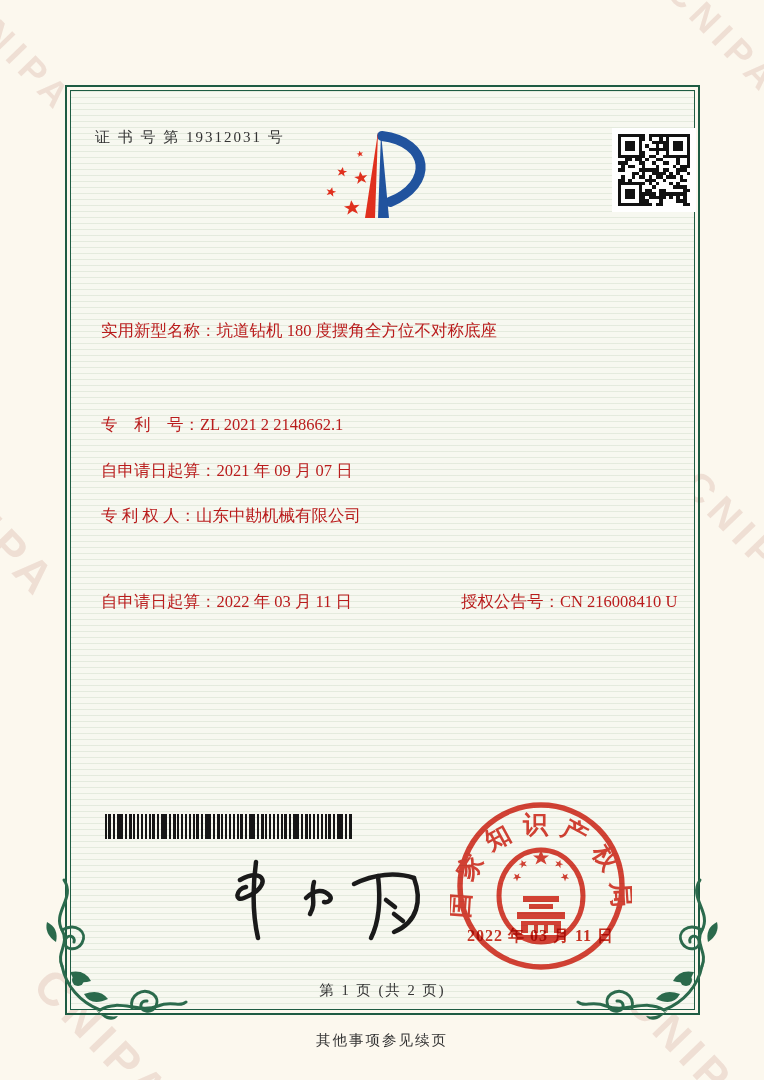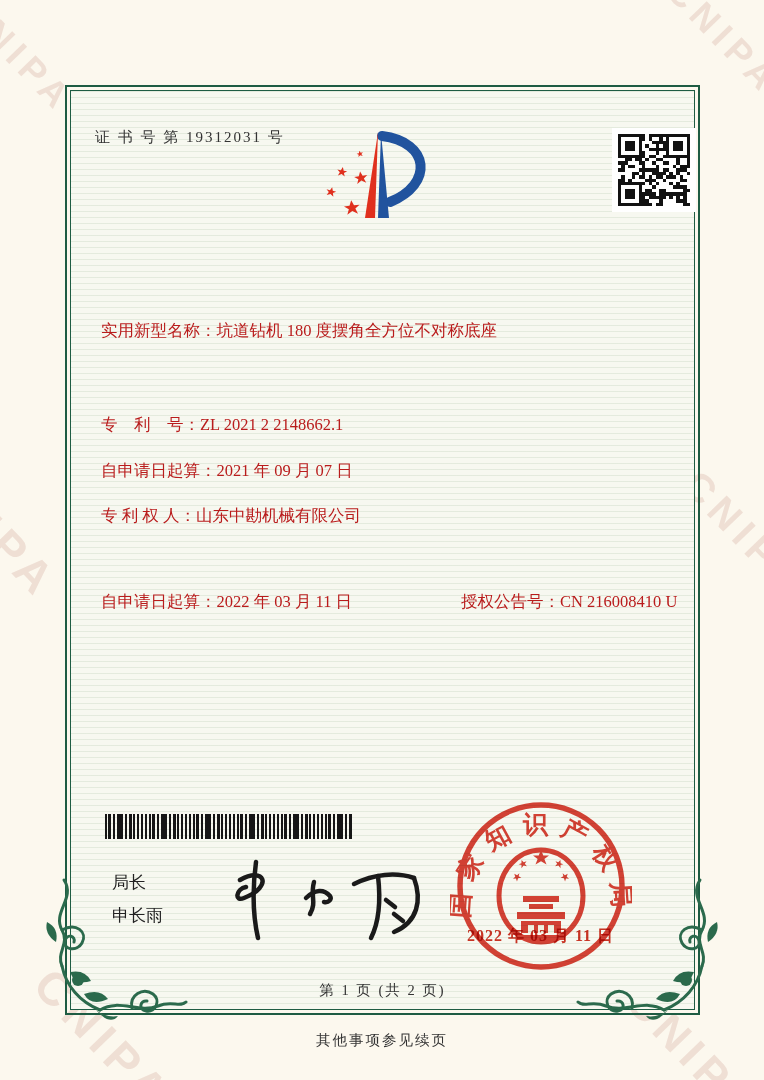--- a/index.html
+++ b/index.html
@@ -387,24 +387,20 @@
   <div class="row r4"><span>专 利 权 人：</span><span>山东中勘机械有限公司</span></div>
 
   <div class="row grant">
     <span class="g1"><span>自申请日起算：</span><span>2022 年 03 月 11 日</span></span>
     <span class="g2"><span>授权公告号：</span><span>CN 216008410 U</span></span>
   </div>
 
 
   <div class="barcode"></div>
 
-  <div class="signer">
-    <div>局长</div>
-    <div>申长雨</div>
-  </div>
 
   <svg class="signature" viewBox="0 0 202 95">
     <g fill="none" stroke="#1a1a1a" stroke-width="4.5" stroke-linecap="round">
       <path d="M30,10 C26,40 27,64 32,86"></path>
       <path d="M14,28 C38,14 48,34 18,46 C8,50 10,37 20,35"></path>
       <path d="M88,30 c-4,14 3,20 -4,32"></path>
       <path d="M80,46 c9,-9 18,-9 24,-2 c2,3 -1,7 -6,6"></path>
       <path d="M128,32 C148,22 170,20 188,26"></path>
       <path d="M152,24 C155,50 152,72 145,86"></path>
       <path d="M188,26 C196,48 192,70 168,80"></path>

